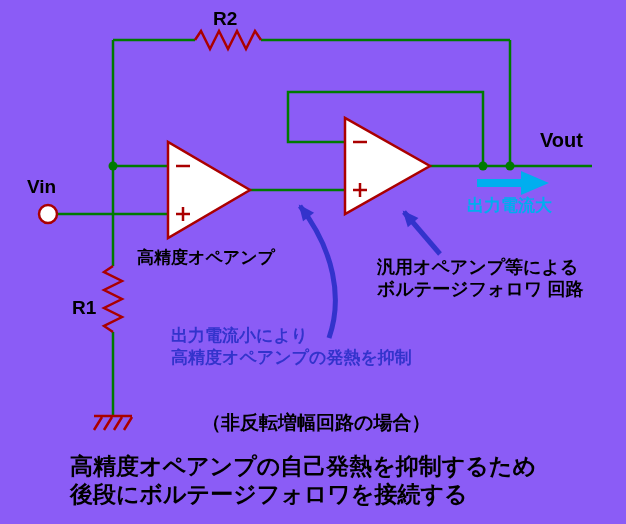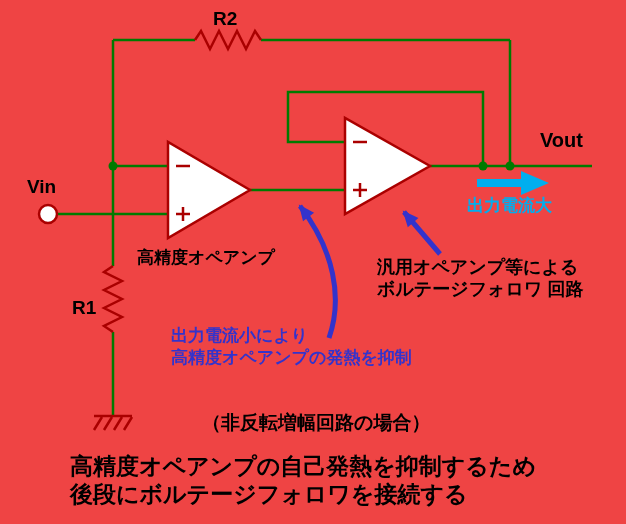--- a/index.html
+++ b/index.html
@@ -1,19 +1,19 @@
 <!DOCTYPE html>
 <html><head>
 <meta charset="utf-8">
 <style>
   html,body{margin:0;padding:0;background:#ffffff;}
   .canvas{
     position:relative;
     width:626px;height:524px;
-    background:#ef4444;
+    background:#8b5cf6;
     overflow:hidden;
     font-family:"Liberation Sans","DejaVu Sans",sans-serif;
   }
   svg text{
     font-family:"Liberation Sans","DejaVu Sans",sans-serif;
     font-weight:bold;
   }
   .t-black{fill:#000000;}
   .t-blue{fill:#3333cc;}
   .t-cyan{fill:#00AEEF;}

